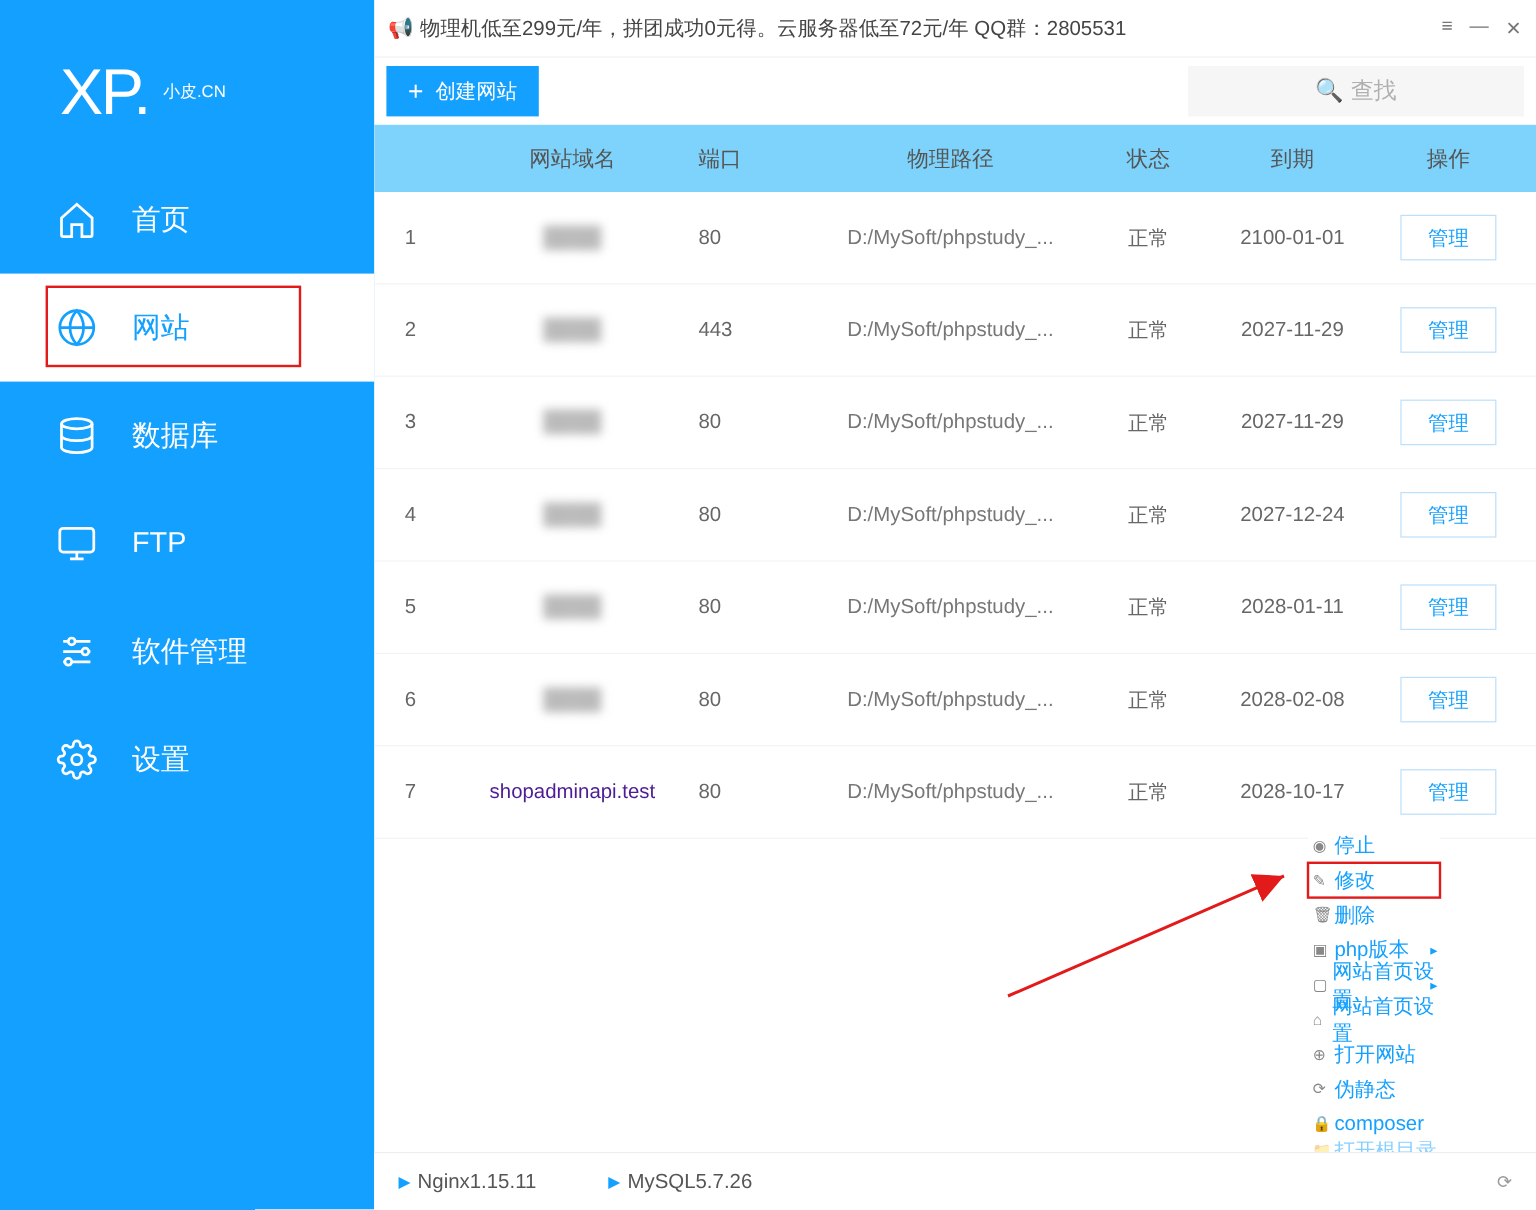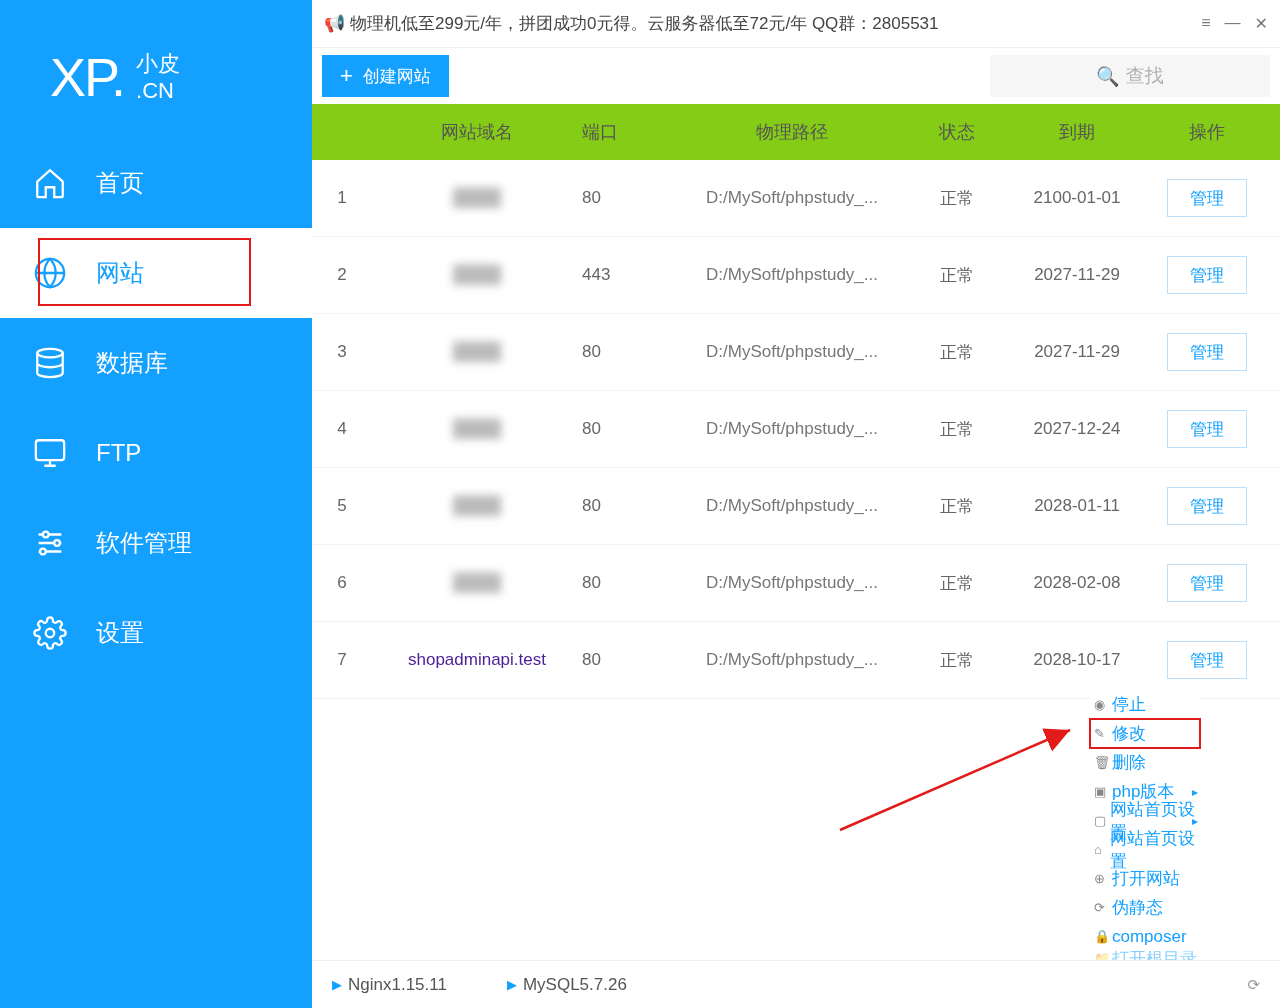--- a/index.html
+++ b/index.html
@@ -1,41 +1,41 @@
 <!DOCTYPE html>
 <html><head>
 <meta charset="utf-8">
 <style>
 * { margin: 0; padding: 0; box-sizing: border-box; }
 body { font-family: "Microsoft YaHei", "PingFang SC", sans-serif; font-size: 14px; color: #333; background: #fff; width: 1280px; height: 1008px; overflow: hidden; position: relative; }
 
 .sidebar { position: absolute; left: 0; top: 0; width: 312px; height: 1008px; background: #14a0ff; }
 .logo-area { padding: 20px 0 30px 50px; color: #fff; display: flex; align-items: center; margin-top: 26px; }
 .logo-xp { font-size: 54px; font-weight: 300; letter-spacing: -2px; }
-.logo-sub { margin-left: 12px; display: flex; flex-direction: column; font-size: 22px; font-weight: 300; line-height: 1.25; }
-
-.nav-item { height: 90px; display: flex; align-items: center; padding-left: 32px; color: #fff; font-size: 24px; cursor: pointer; }
+.logo-sub { margin-left: 12px; display: flex; flex-direction: row; font-size: 14px; font-weight: 300; line-height: 1.25; }
+
+.nav-item { height: 90px; display: flex; align-items: center; padding-left: 46px; color: #fff; font-size: 24px; cursor: pointer; }
 .nav-item.active { background: #fff; color: #14a0ff; position: relative; }
 .nav-item.active .red-box { position: absolute; border: 2px solid #e21a1a; left: 38px; top: 10px; width: 213px; height: 68px; pointer-events: none; }
 .nav-icon { width: 36px; height: 36px; margin-right: 28px; display: inline-flex; align-items: center; justify-content: center; }
 .nav-icon svg { width: 34px; height: 34px; }
 
 .main { position: absolute; left: 312px; top: 0; right: 0; height: 1008px; background: #fff; display: flex; flex-direction: column; }
 .titlebar { height: 48px; display: flex; align-items: center; padding: 0 12px; font-size: 17px; color: #444; border-bottom: 1px solid #f0f0f0; }
 .titlebar .speaker { width: 18px; margin-right: 8px; color: #888; }
 .win-ctrls { margin-left: auto; display: flex; gap: 14px; color: #777; font-size: 16px; }
 .win-ctrls span { cursor: pointer; }
 
 .toolbar { height: 56px; display: flex; align-items: center; padding: 0 10px; }
 .btn-create { background: #14a0ff; color: #fff; border: none; height: 42px; padding: 0 18px; font-size: 17px; display: inline-flex; align-items: center; cursor: pointer; }
 .btn-create .plus { font-size: 22px; margin-right: 10px; font-weight: 300; }
 .search-box { margin-left: auto; width: 280px; height: 42px; background: #f6f6f6; display: flex; align-items: center; justify-content: center; color: #b0b0b0; font-size: 19px; }
 .search-box .mag { margin-right: 6px; }
 
-.table-head { height: 56px; background: #84cc16; display: flex; align-items: center; color: #555; font-size: 18px; }
+.table-head { height: 56px; background: #7dd3fc; display: flex; align-items: center; color: #555; font-size: 18px; }
 .col-idx { width: 60px; text-align: center; }
 .col-domain { width: 210px; text-align: center; }
 .col-port { width: 90px; }
 .col-path { width: 240px; text-align: center; }
 .col-status { width: 90px; text-align: center; }
 .col-expire { width: 150px; text-align: center; }
 .col-action { width: 110px; text-align: center; }
 
 .table-body { flex: 1; overflow: hidden; }
 .data-row { height: 77px; display: flex; align-items: center; border-bottom: 1px solid #f3f3f3; color: #666; font-size: 17px; }

